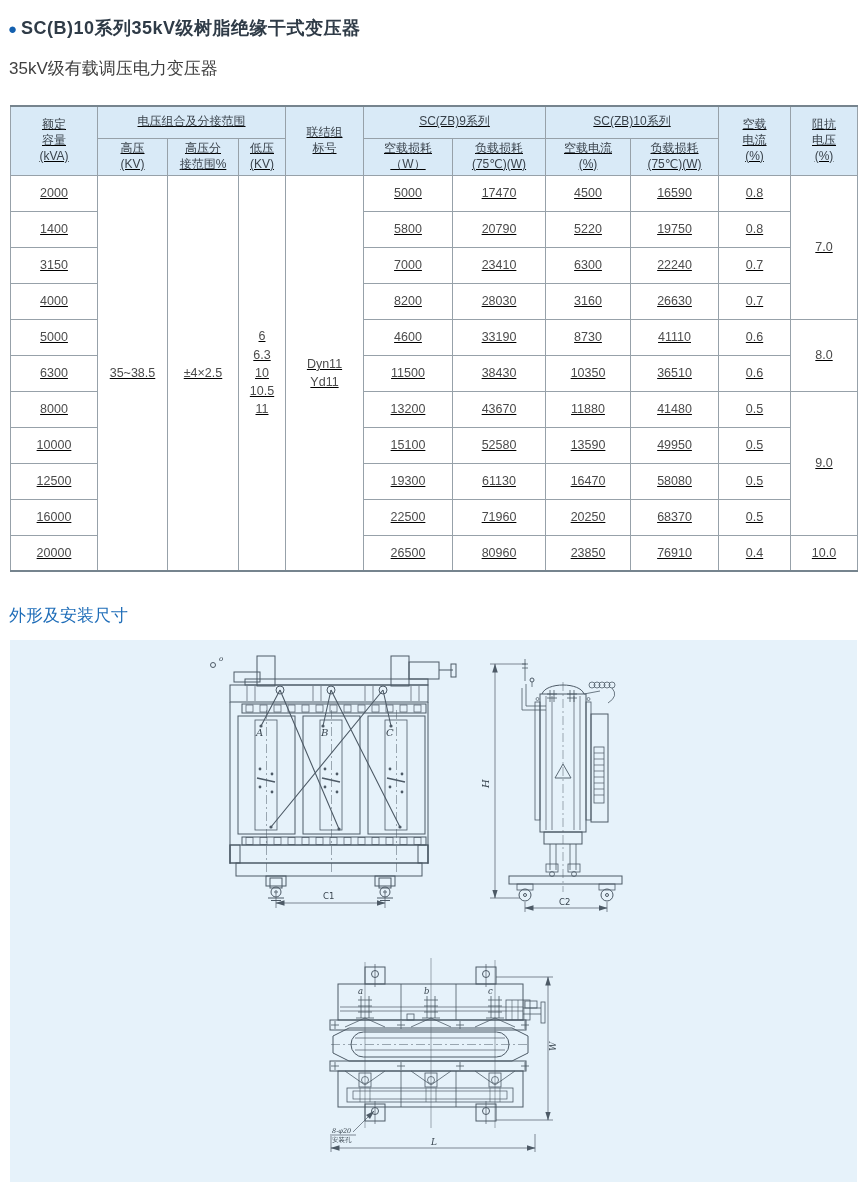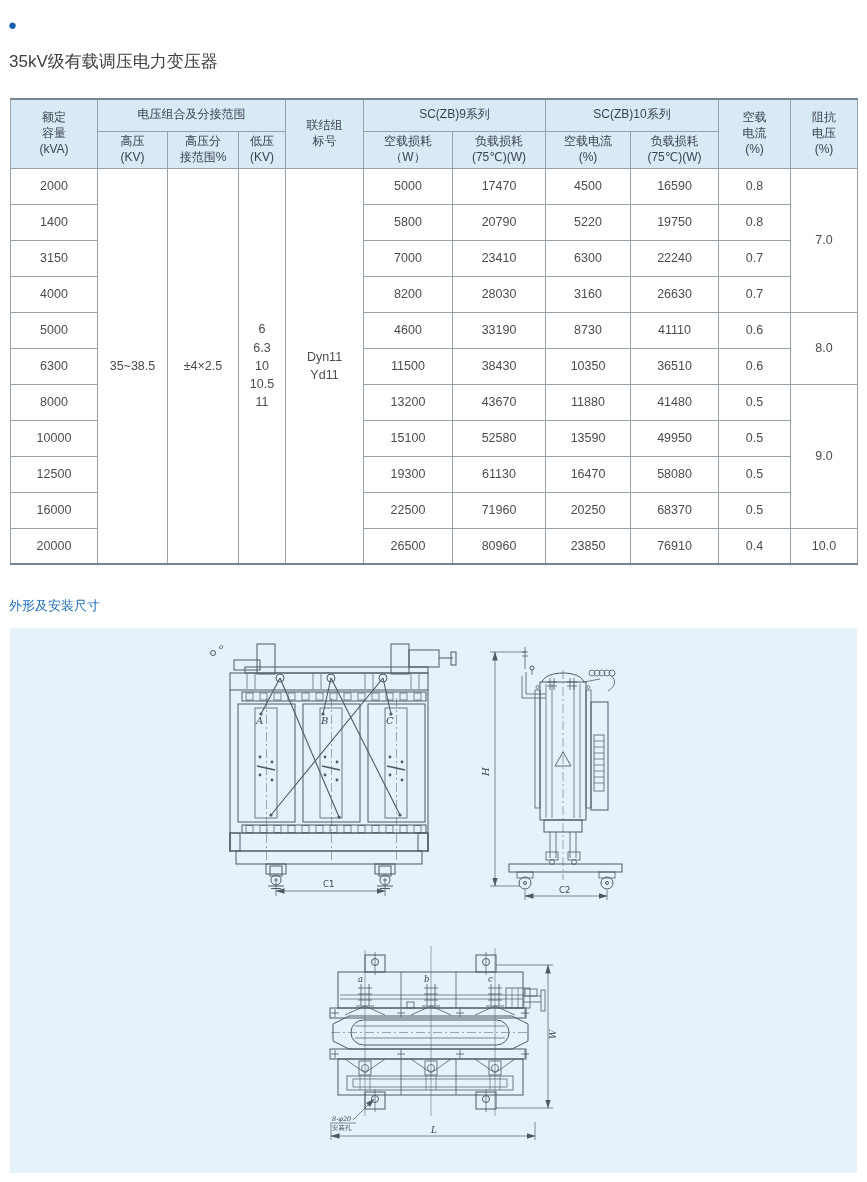--- a/index.html
+++ b/index.html
@@ -6,44 +6,45 @@
   html,body { width: 867px; background: #fff; }
   body { height: 1182px; overflow: hidden; font-family: "Liberation Sans", "DejaVu Sans", sans-serif; }
 
   .title-row { margin: 16px 0 0 8px; display: flex; align-items: center; }
   .title-bullet { color: #1460af; font-size: 15px; margin-right: 4px; }
   .page-title { font-size: 18px; font-weight: bold; color: #2f3b47; letter-spacing: 0.5px; }
 
   .subtitle { margin: 17px 0 0 9px; font-size: 17px; color: #404040; }
 
   table.spec { border-collapse: collapse; table-layout: fixed; width: 847px; margin: 25px 10px 0 10px;
-               border-top: 2px solid #76848e; border-bottom: 2px solid #76848e; }
+               border-top: 2px solid #76848e; border-bottom: 2px solid #76848e; text-decoration: underline; }
   table.spec th, table.spec td {
       border: 1px solid #97a1a9; text-align: center; vertical-align: middle;
       white-space: pre-line; font-weight: normal; padding: 2px 1px; }
   table.spec thead th { background: #d9eaf7; color: #3a434c; font-size: 12px; line-height: 1.3; }
   table.spec thead tr:nth-child(1) th { height: 32px; }
   table.spec thead tr:nth-child(2) th { height: 37px; }
   table.spec tbody td { background: #fff; color: #4c4c4c; font-size: 12.5px; height: 36px; line-height: 1.45; }
 
-  .section-title { margin: 32px 0 0 9px; font-size: 13px; color: #1f6db8; }
+  .section-title { margin: 32px 0 0 9px; font-size: 17px; color: #1f6db8; }
 
   .drawing-panel { position: relative; width: 847px; height: 545px; margin: 13px 10px 0 10px; background: #e6f2fa; }
   .drawing-panel svg { position: absolute; }
   #front-view { left: 185px; top: 12px; }
   #side-view  { left: 452px; top: 12px; }
   #top-view   { left: 293px; top: 312px; }
 
   .dwg-label { font-family: "DejaVu Serif", serif; font-style: italic; fill: #39454f; }
 </style>
 </head>
 <body>
 
 <div class="title-row">
   <span class="title-bullet">●</span>
+  <span class="page-title">SC(B)10系列35kV级树脂绝缘干式变压器</span>
 </div>
 
 <div class="subtitle">35kV级有载调压电力变压器</div>
 
 <table class="spec">
   <colgroup>
     <col style="width:87px">
       <col style="width:70px">
       <col style="width:71px">
       <col style="width:47px">

